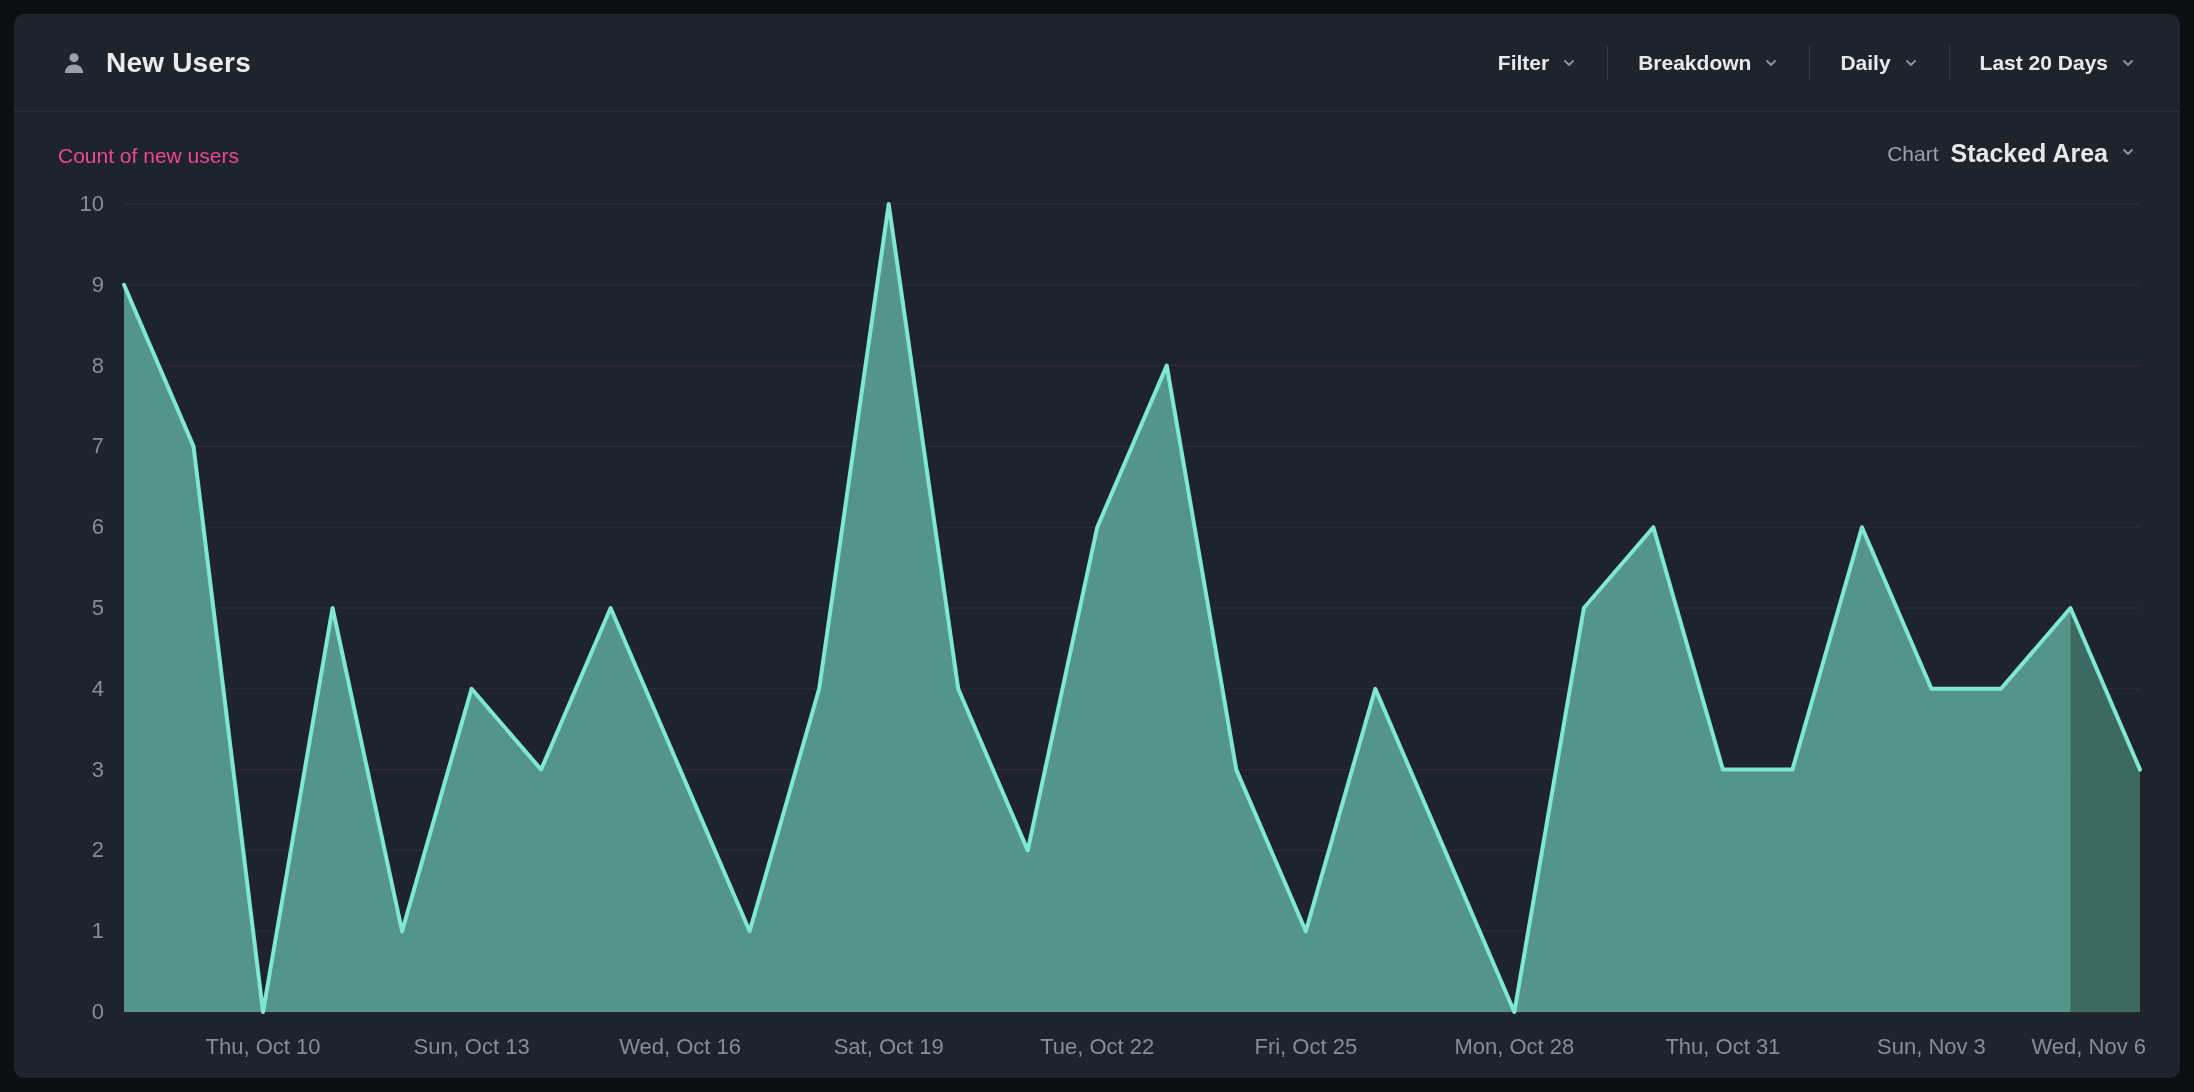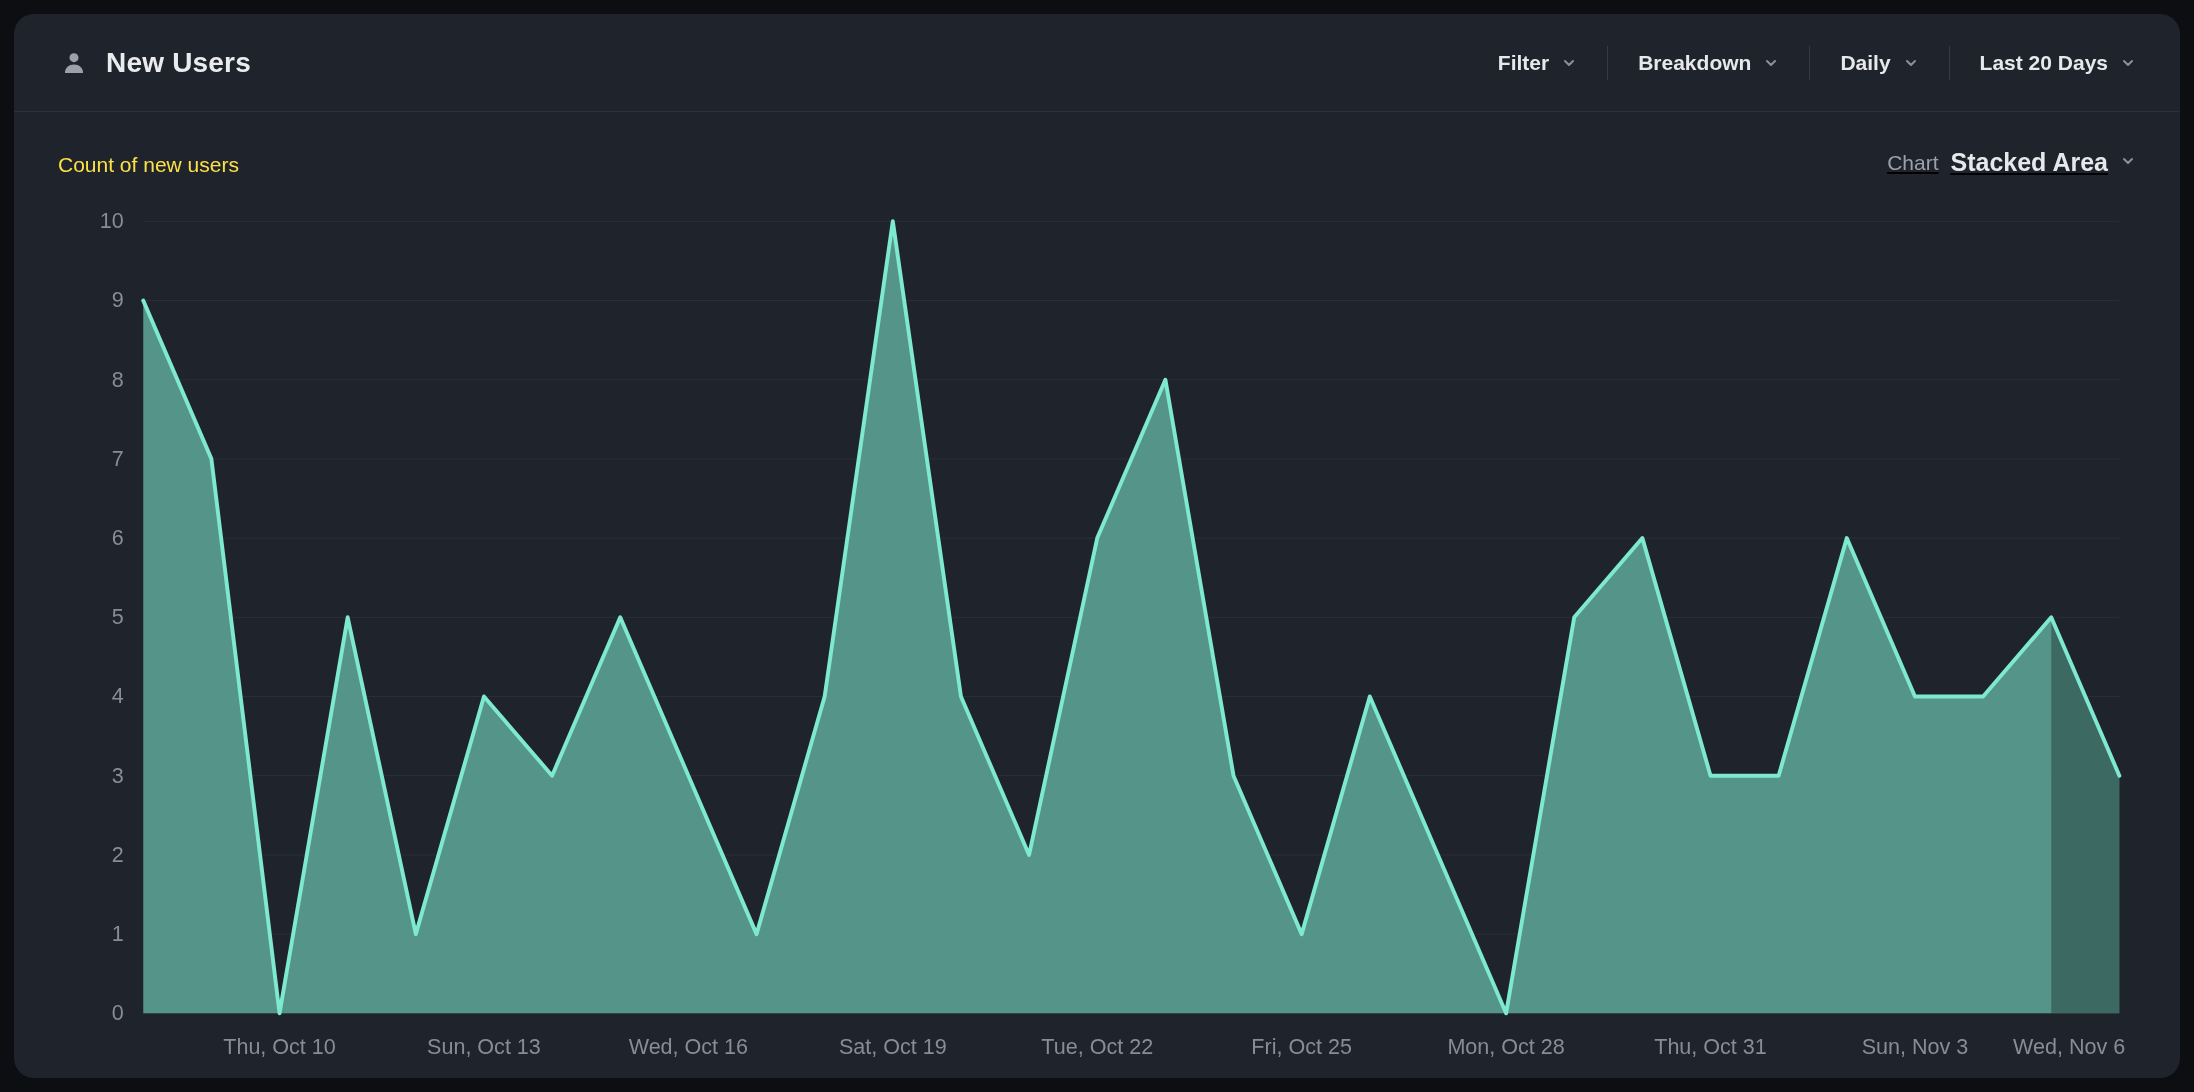--- a/index.html
+++ b/index.html
@@ -1,30 +1,30 @@
 <!DOCTYPE html>
 <html><head>
 <meta charset="utf-8">
 <style>
   * { margin:0; padding:0; box-sizing:border-box; }
   html,body { width:2194px; height:1092px; background:#0d0e12; overflow:hidden;
               font-family:"Liberation Sans", sans-serif; }
   .card { position:absolute; left:14px; top:14px; right:14px; bottom:14px;
-          background:#1f232b; border-radius:20px; display:flex; flex-direction:column;gap:9px; }
+          background:#1f232b; border-radius:10px; display:flex; flex-direction:column; }
   .card-header { height:98px; flex:0 0 98px; display:flex; align-items:center;
                  padding:0 44px; border-bottom:1px solid #2b303a; }
   .title-group { display:flex; align-items:center; gap:16px; }
   .page-title { font-size:28px; font-weight:700; color:#e9ebee; letter-spacing:.2px; }
   .controls { margin-left:auto; display:flex; align-items:center; }
   .control { display:flex; align-items:flex-end; gap:12px; padding:0 30px; cursor:pointer; }
   .control-label { font-size:21px; font-weight:600; color:#e6e8eb; }
   .divider { width:1px; height:34px; background:#343a46; }
   .subheader { flex:0 0 56px; display:flex; align-items:flex-end; padding:0 44px; }
-  .metric-label { font-size:21px; color:#fde047; }
-  .chart-select { margin-left:auto; display:flex; align-items:center; gap:12px; cursor:pointer;text-decoration:underline; }
+  .metric-label { font-size:21px; color:#ec4899; }
+  .chart-select { margin-left:auto; display:flex; align-items:center; gap:12px; cursor:pointer; }
   .chart-select .muted { font-size:21px; color:#9aa1ab; }
   .chart-select .value { font-size:25px; font-weight:600; color:#e6e8eb; }
   .chart-region { flex:1 1 auto; position:relative; }
   .chart-region svg { position:absolute; inset:0; width:100%; height:100%; display:block; }
   svg text { font-family:"Liberation Sans", sans-serif; }
 </style>
 </head>
 <body>
 
 <div class="card">

